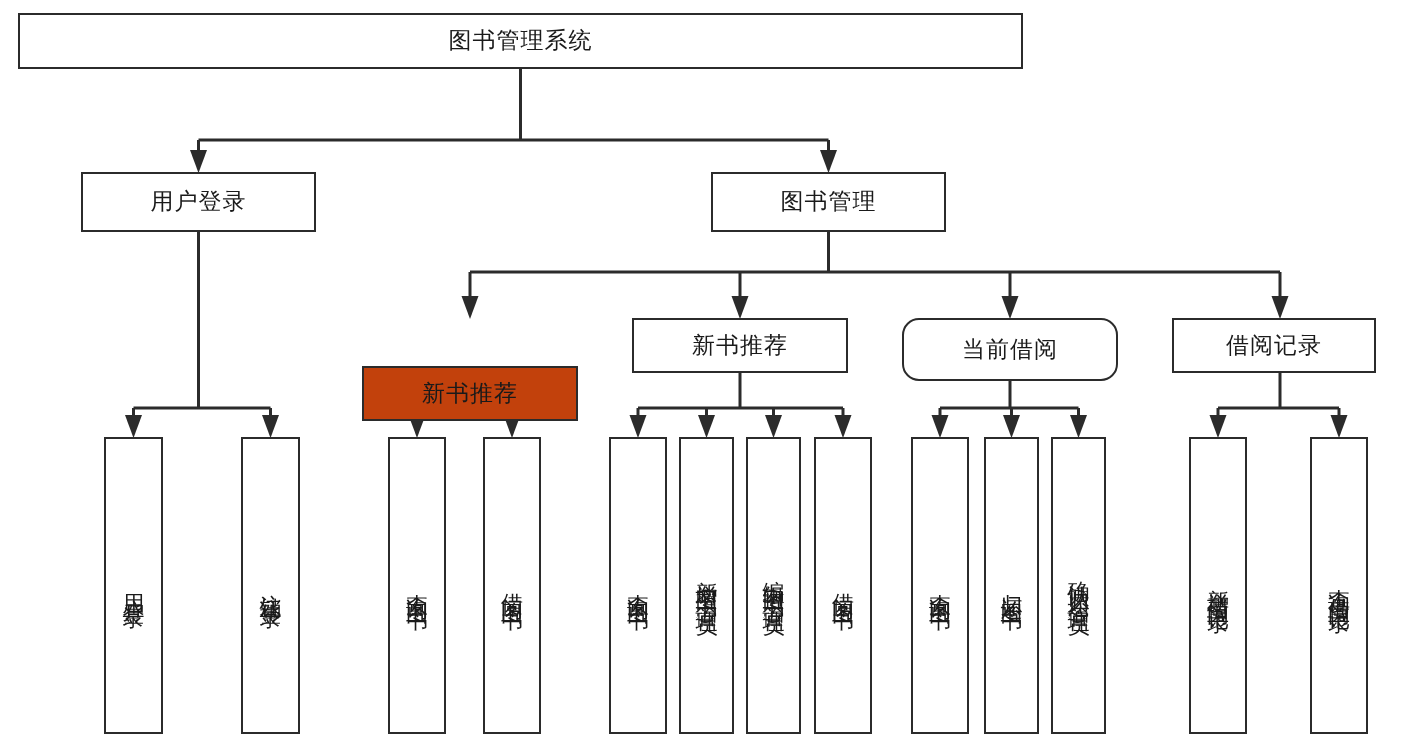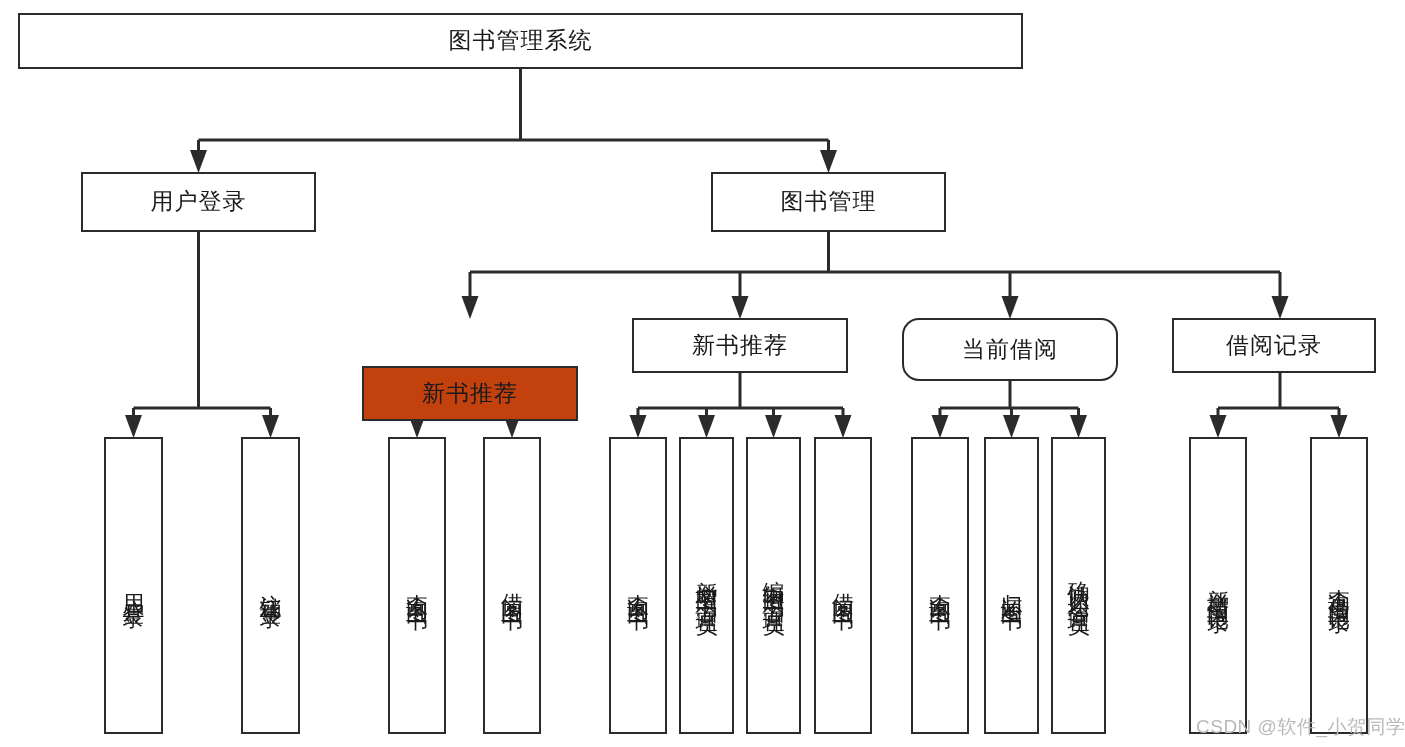--- a/index.html
+++ b/index.html
@@ -177,14 +177,13 @@
       <div class="node vertical" style="left: 1051px; top: 437px; width: 55px; height: 297px; border-color: rgb(43, 43, 43); background: rgb(255, 255, 255); color: rgb(26, 26, 26);">
         <span class="label">确认归还（管理员）</span>
       </div>
       <div class="node vertical" style="left: 1189px; top: 437px; width: 58px; height: 297px; border-color: rgb(43, 43, 43); background: rgb(255, 255, 255); color: rgb(26, 26, 26);">
         <span class="label">新增借阅记录</span>
       </div>
       <div class="node vertical" style="left: 1310px; top: 437px; width: 58px; height: 297px; border-color: rgb(43, 43, 43); background: rgb(255, 255, 255); color: rgb(26, 26, 26);">
         <span class="label">查询借阅记录</span>
       </div>
     </div>
-  <div class="watermark" style="left: 1196px; top: 714px; color: rgb(185, 185, 185);">CSDN @软件_小贺同学</div>
 </div>
 
 </body></html>

